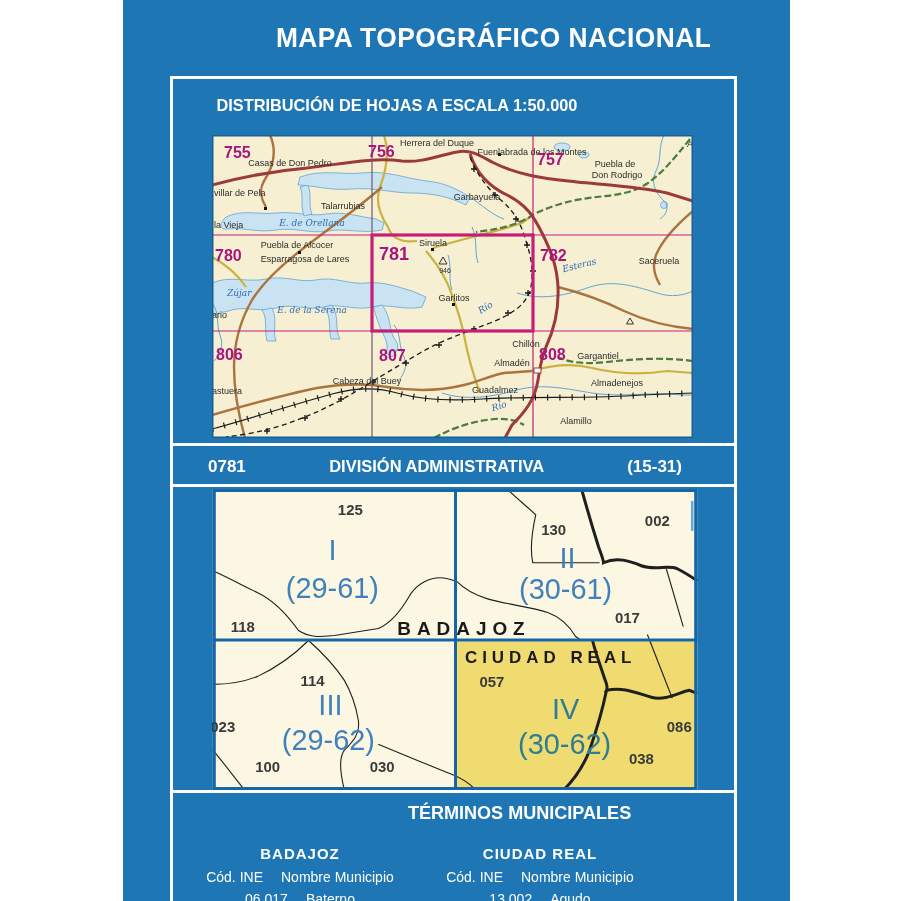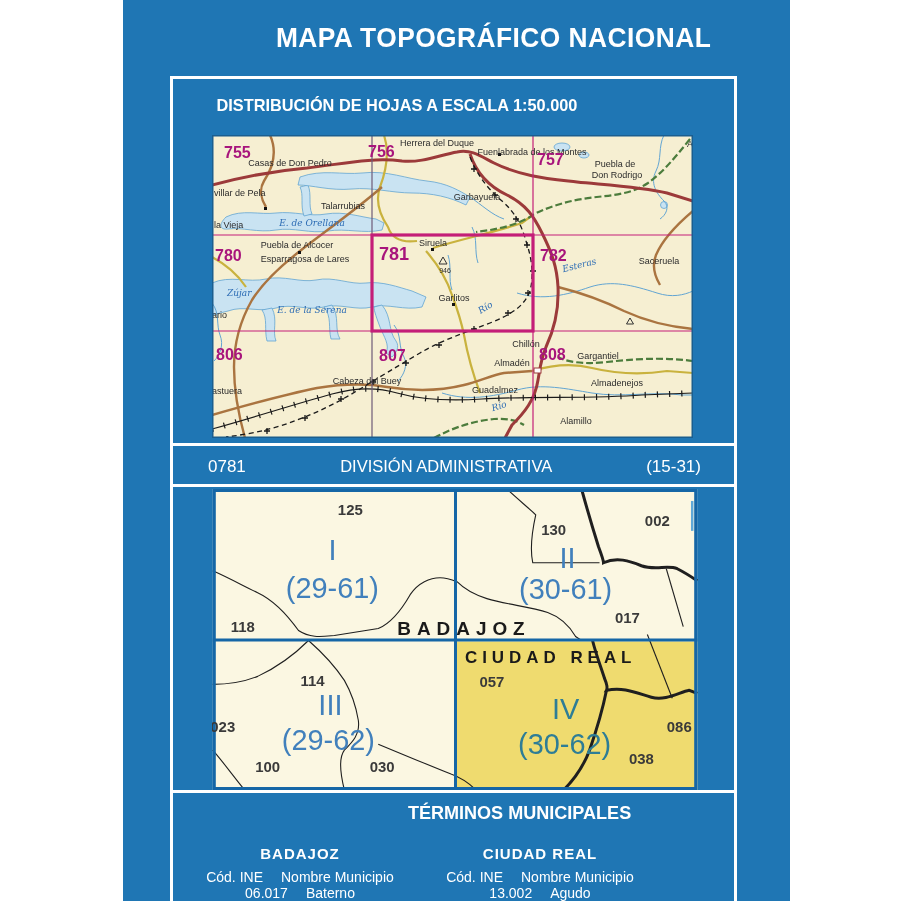--- a/index.html
+++ b/index.html
@@ -9,34 +9,34 @@
   .frame{position:absolute;left:170px;top:76px;width:561px;height:830px;border:3px solid #fff;}
   .h-rule{position:absolute;left:173px;width:561px;height:3px;background:#fff;}
   .main-title{position:absolute;left:123px;top:22px;width:742px;text-align:center;color:#fff;
        font-size:28px;font-weight:bold;}
   .main-title span{display:inline-block;transform:scaleX(.94);letter-spacing:.5px;}
   .subtitle{position:absolute;left:123px;top:96px;width:548px;text-align:center;color:#fff;
        font-size:17px;font-weight:bold;}
   .subtitle span{display:inline-block;transform:scaleX(.96);}
   .band{position:absolute;left:173px;top:457px;width:561px;display:grid;
        grid-template-columns:auto 1fr auto;align-items:center;padding:0;color:#fff;
-       font-size:17px;font-weight:normal;}
+       font-size:17px;font-weight:bold;}
   .band .code{margin-left:35px;}
   .band .mid{text-align:center;transform:scaleX(.97);}
-  .band .ref{margin-right:33px;}
+  .band .ref{margin-right:52px;}
   .map-svg{position:absolute;left:212px;top:135px;}
   .q-svg{position:absolute;left:212px;top:489px;}
   .footer-title{position:absolute;left:123px;top:802px;width:793px;text-align:center;color:#fff;
        font-size:19px;font-weight:bold;}
   .footer-title span{display:inline-block;transform:scaleX(.95);}
   .fcol{position:absolute;top:845px;width:240px;text-align:center;color:#fff;}
   .fcol-left{left:180px;}
   .fcol-right{left:420px;}
   .fcol .prov{font-size:15px;font-weight:bold;letter-spacing:1px;margin-bottom:7px;}
-  .frow{display:flex;justify-content:center;gap:18px;font-size:14px;margin-top:0;}
+  .frow{display:flex;justify-content:center;gap:18px;font-size:14px;margin-top:6px;}
   
   text{font-family:"Liberation Sans",sans-serif;}
   .pl{font-size:9px;fill:#2b2b2b;}
   .wl{font-family:"DejaVu Serif",serif;font-style:italic;font-size:9px;fill:#2C6CB4;}
   .sh{font-size:16px;font-weight:bold;fill:#A8157C;}
   .shm{font-size:18px;}
   .tiny{font-size:7px;fill:#2b2b2b;}
   .qn{font-size:15px;font-weight:600;fill:#3a3a3a;}
   .qr{font-size:29px;fill:#4180BC;}
   .qrt{fill:#2E7D96;}

